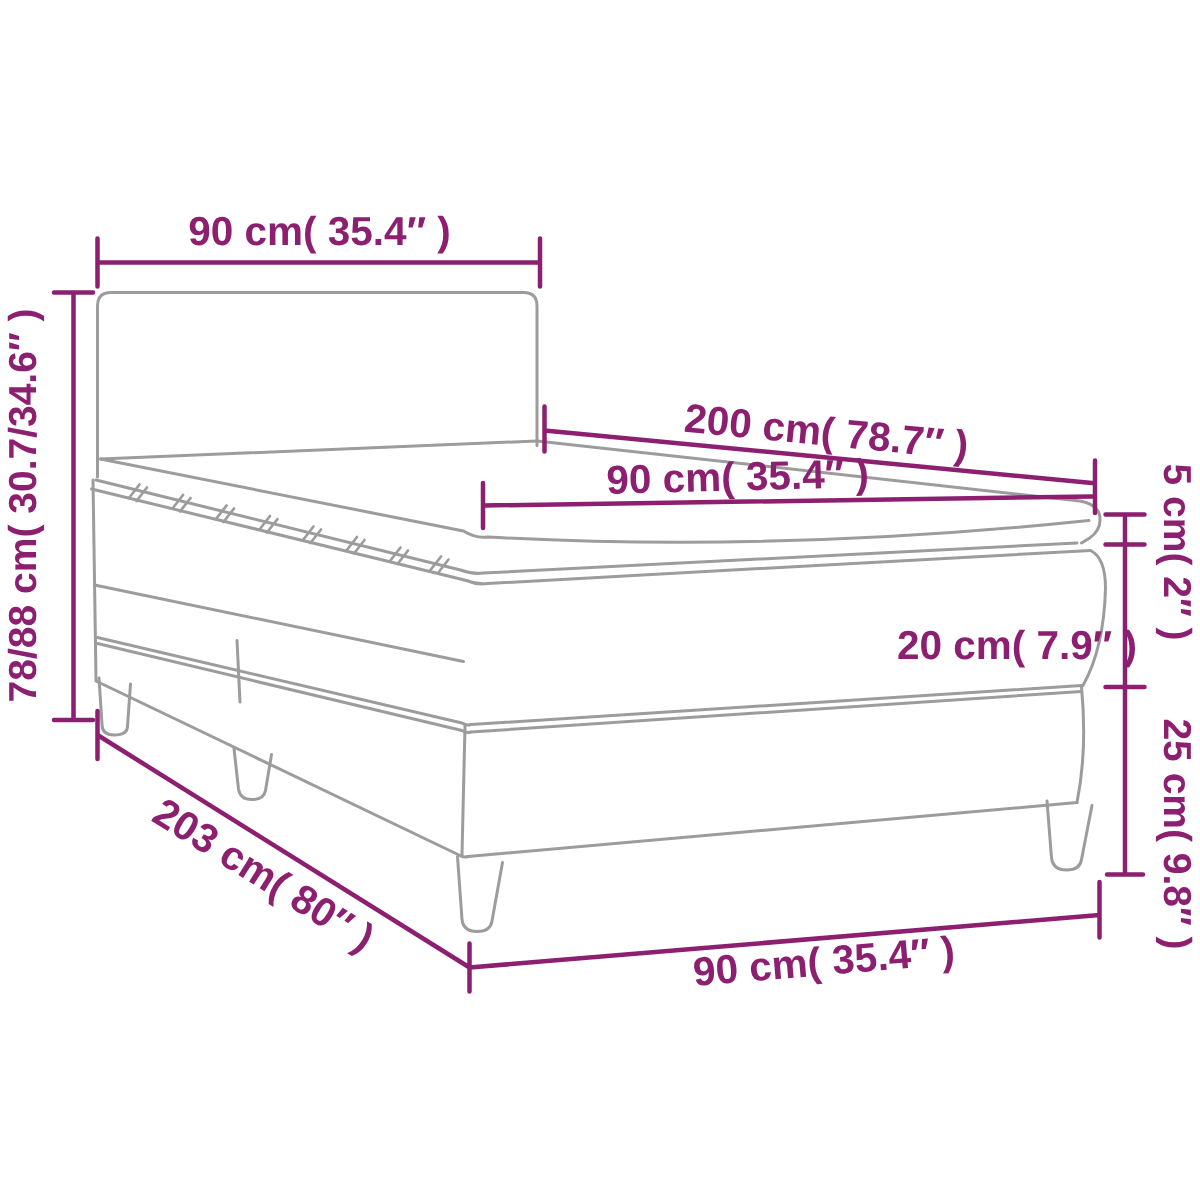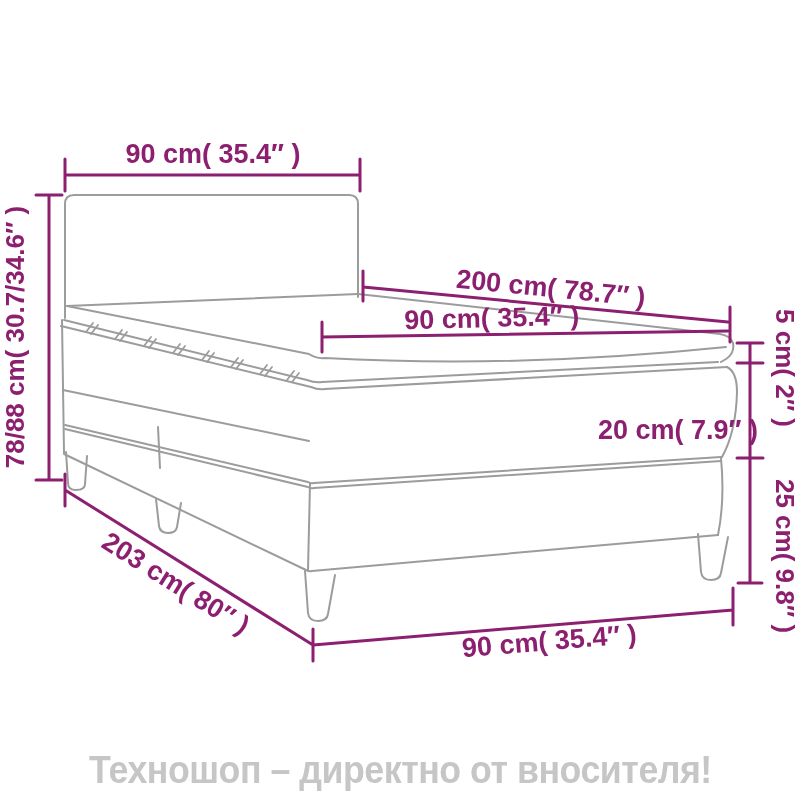--- a/index.html
+++ b/index.html
@@ -115,16 +115,13 @@
 
       <text transform="translate(776,556) rotate(90)" font-size="26" text-anchor="middle">25 cm( 9.8″ )</text>
 
       <text transform="translate(171,591) rotate(32)" font-size="27" text-anchor="middle">203 cm( 80″ )</text>
 
       <text transform="translate(550,650) rotate(-4.8)" font-size="27" text-anchor="middle">90 cm( 35.4″ )</text>
     </g>
   </svg>
 
   
-  <div class="footer-bar">
-    <span class="footer-text">Техношоп – директно от вносителя!</span>
-  </div>
 </div>
 
 </body></html>

